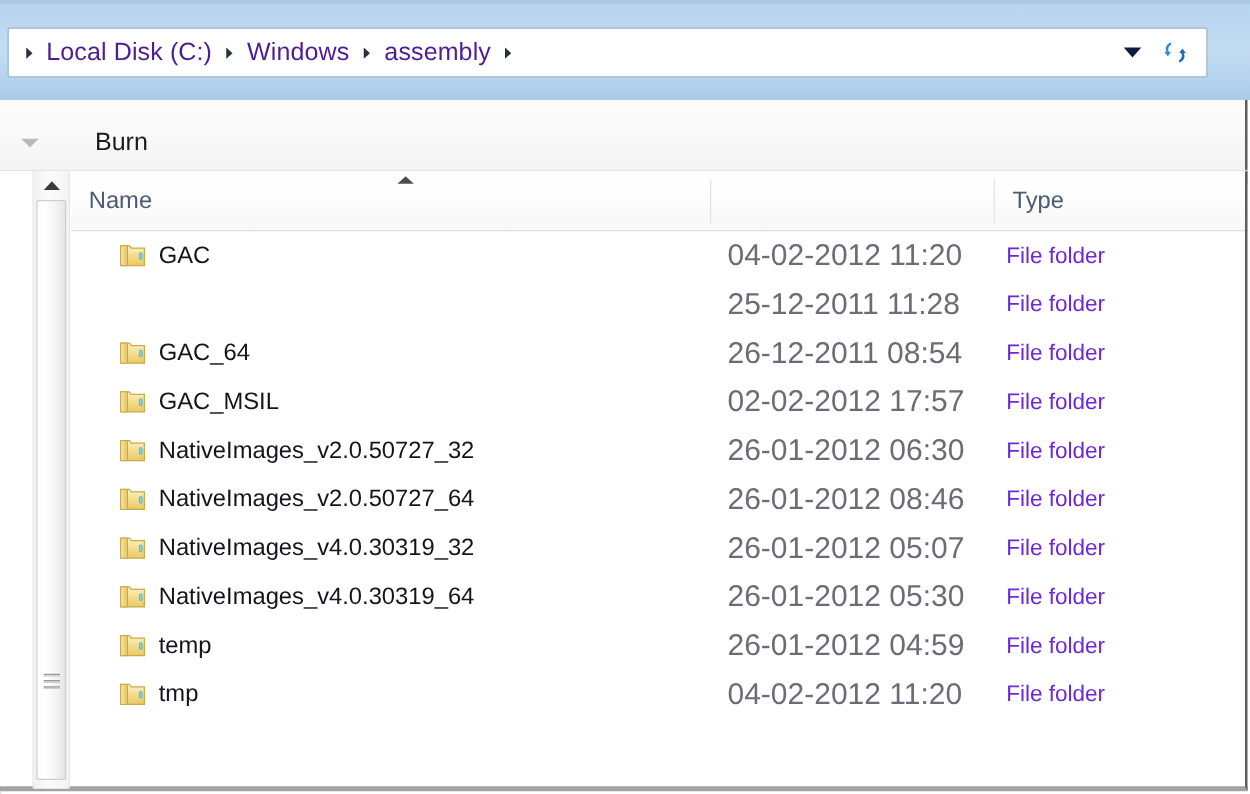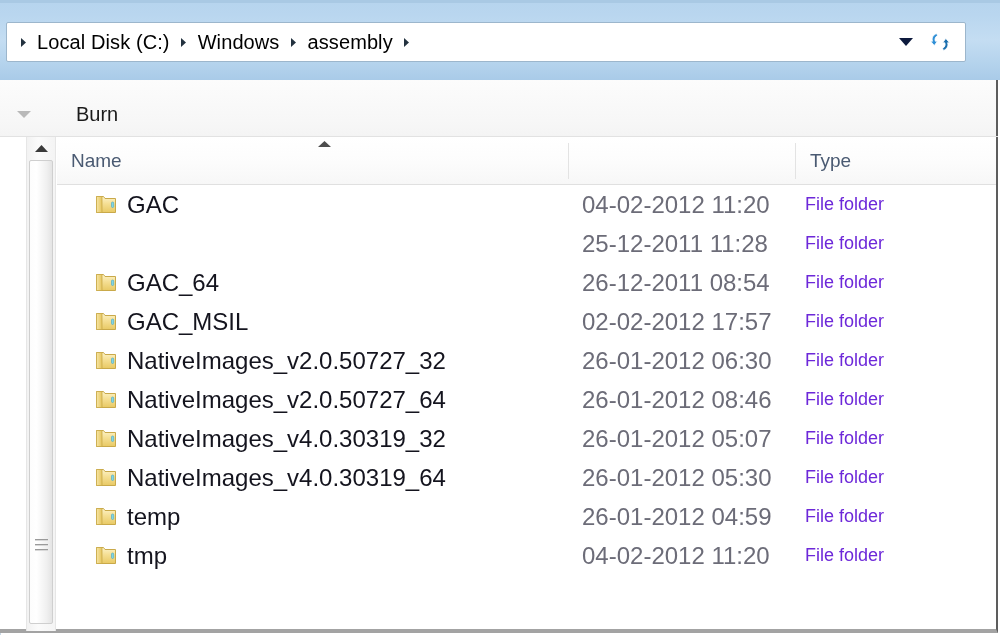--- a/index.html
+++ b/index.html
@@ -62,21 +62,21 @@
     width: 16px;
     text-align: center;
     color: #2b2b2b;
     font-size: 13px;
     line-height: 1;
     user-select: none;
   }
   .crumb-sep svg { display: block; margin: 0 auto; }
   .crumb-text {
     font-size: 20px;
-    color: #000000;
+    color: #4c1d95;
     white-space: nowrap;
     padding: 2px 6px;
     letter-spacing: 0.1px;
   }
   .addr-right {
     display: flex;
     align-items: center;
     gap: 4px;
     padding-right: 8px;
     flex: 0 0 auto;
@@ -246,21 +246,21 @@
     padding-left: 38px;
     box-sizing: border-box;
   }
   .folder-icon {
     flex: 0 0 auto;
     width: 22px;
     height: 19px;
     display: block;
   }
   .name-text {
-    font-size: 24px;
+    font-size: 19px;
     color: #14141e;
     white-space: nowrap;
   }
   .cell-date {
     position: absolute;
     left: 525px;
     width: 240px;
     font-size: 24px;
     color: #6c6c78;
     white-space: nowrap;

